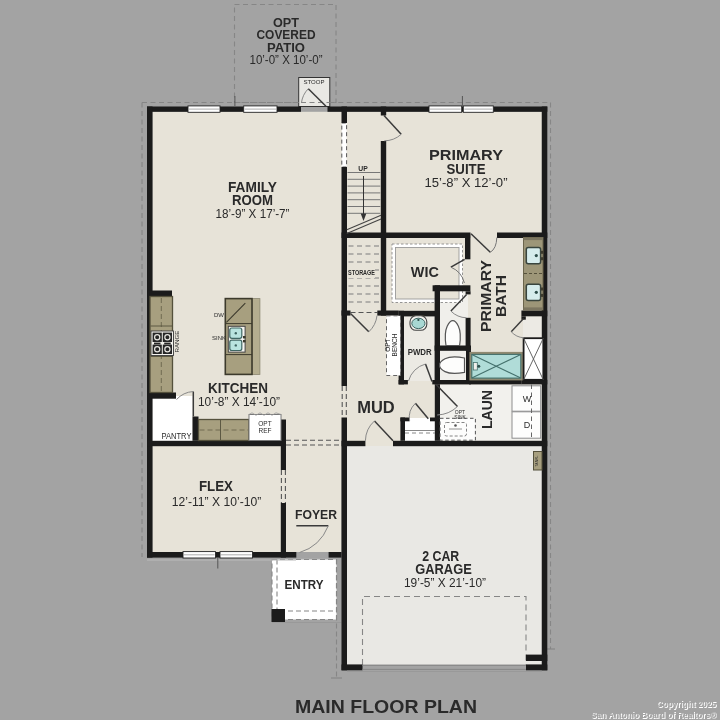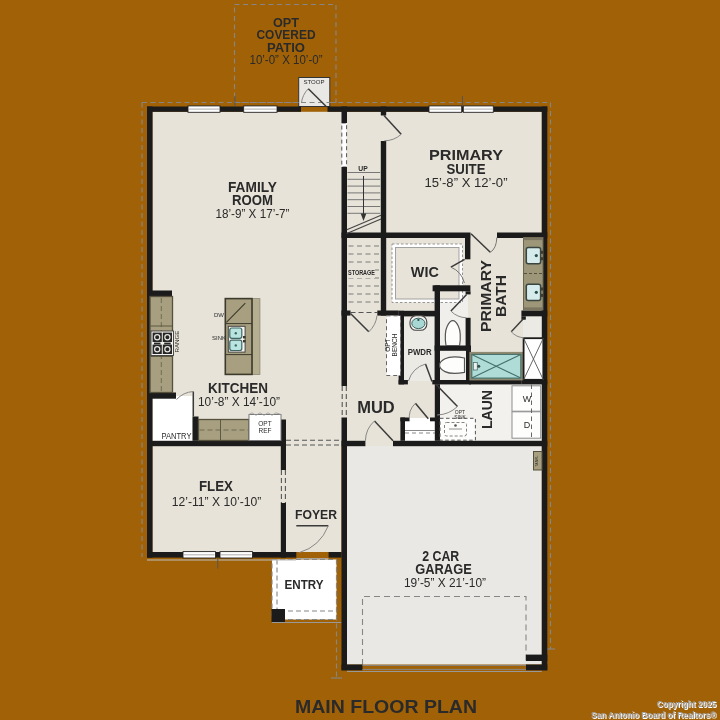--- a/index.html
+++ b/index.html
@@ -1,16 +1,16 @@
 <!DOCTYPE html>
 <html><head>
 <meta charset="utf-8">
 <style>
   html,body{margin:0;padding:0;background:#ffffff;}
-  .page{width:720px;height:720px;position:relative;background:#a16207;overflow:hidden;text-align:right;}
+  .page{width:720px;height:720px;position:relative;background:#a3a3a3;overflow:hidden;text-align:right;}
   svg{position:absolute;top:0;left:0;}
   text{font-family:"Liberation Sans", sans-serif;fill:#2a2a2a;}
   .rm{font-weight:bold;}
   .dim{font-weight:normal;}
   .tiny{font-weight:normal;}
 </style>
 </head>
 <body>
 <div class="page">
 <svg width="720" height="720" viewBox="0 0 720 720">

